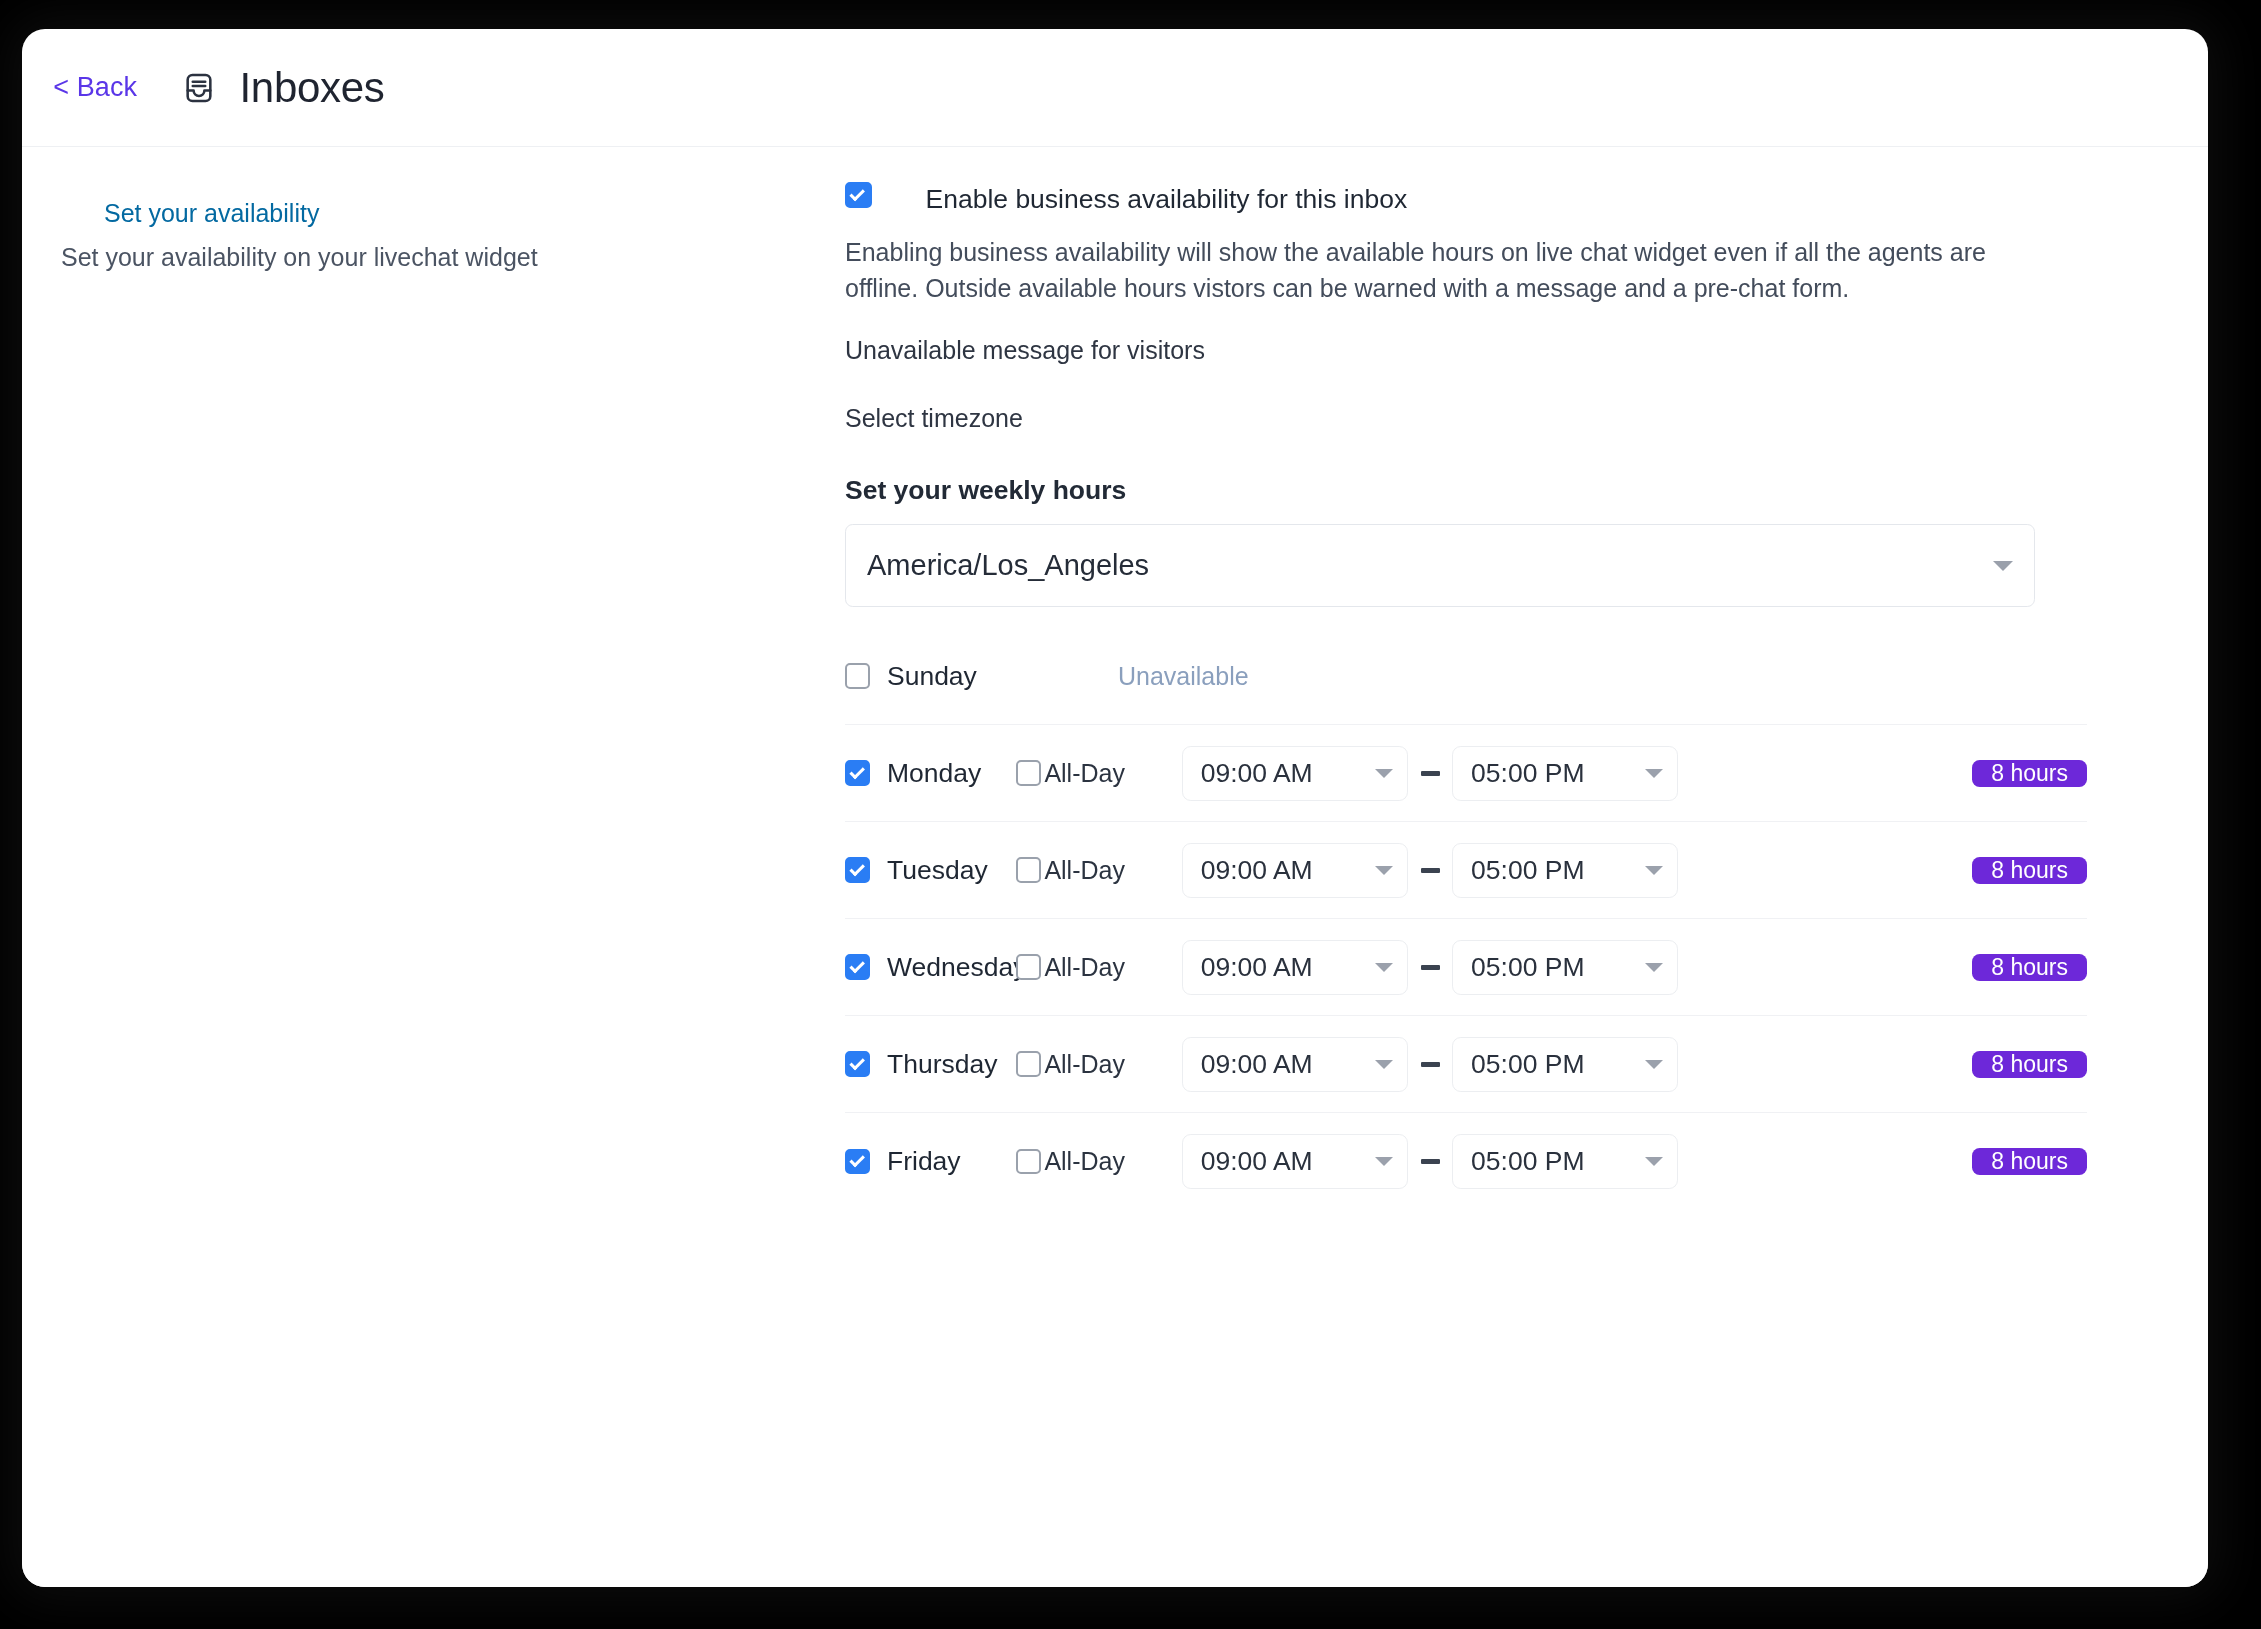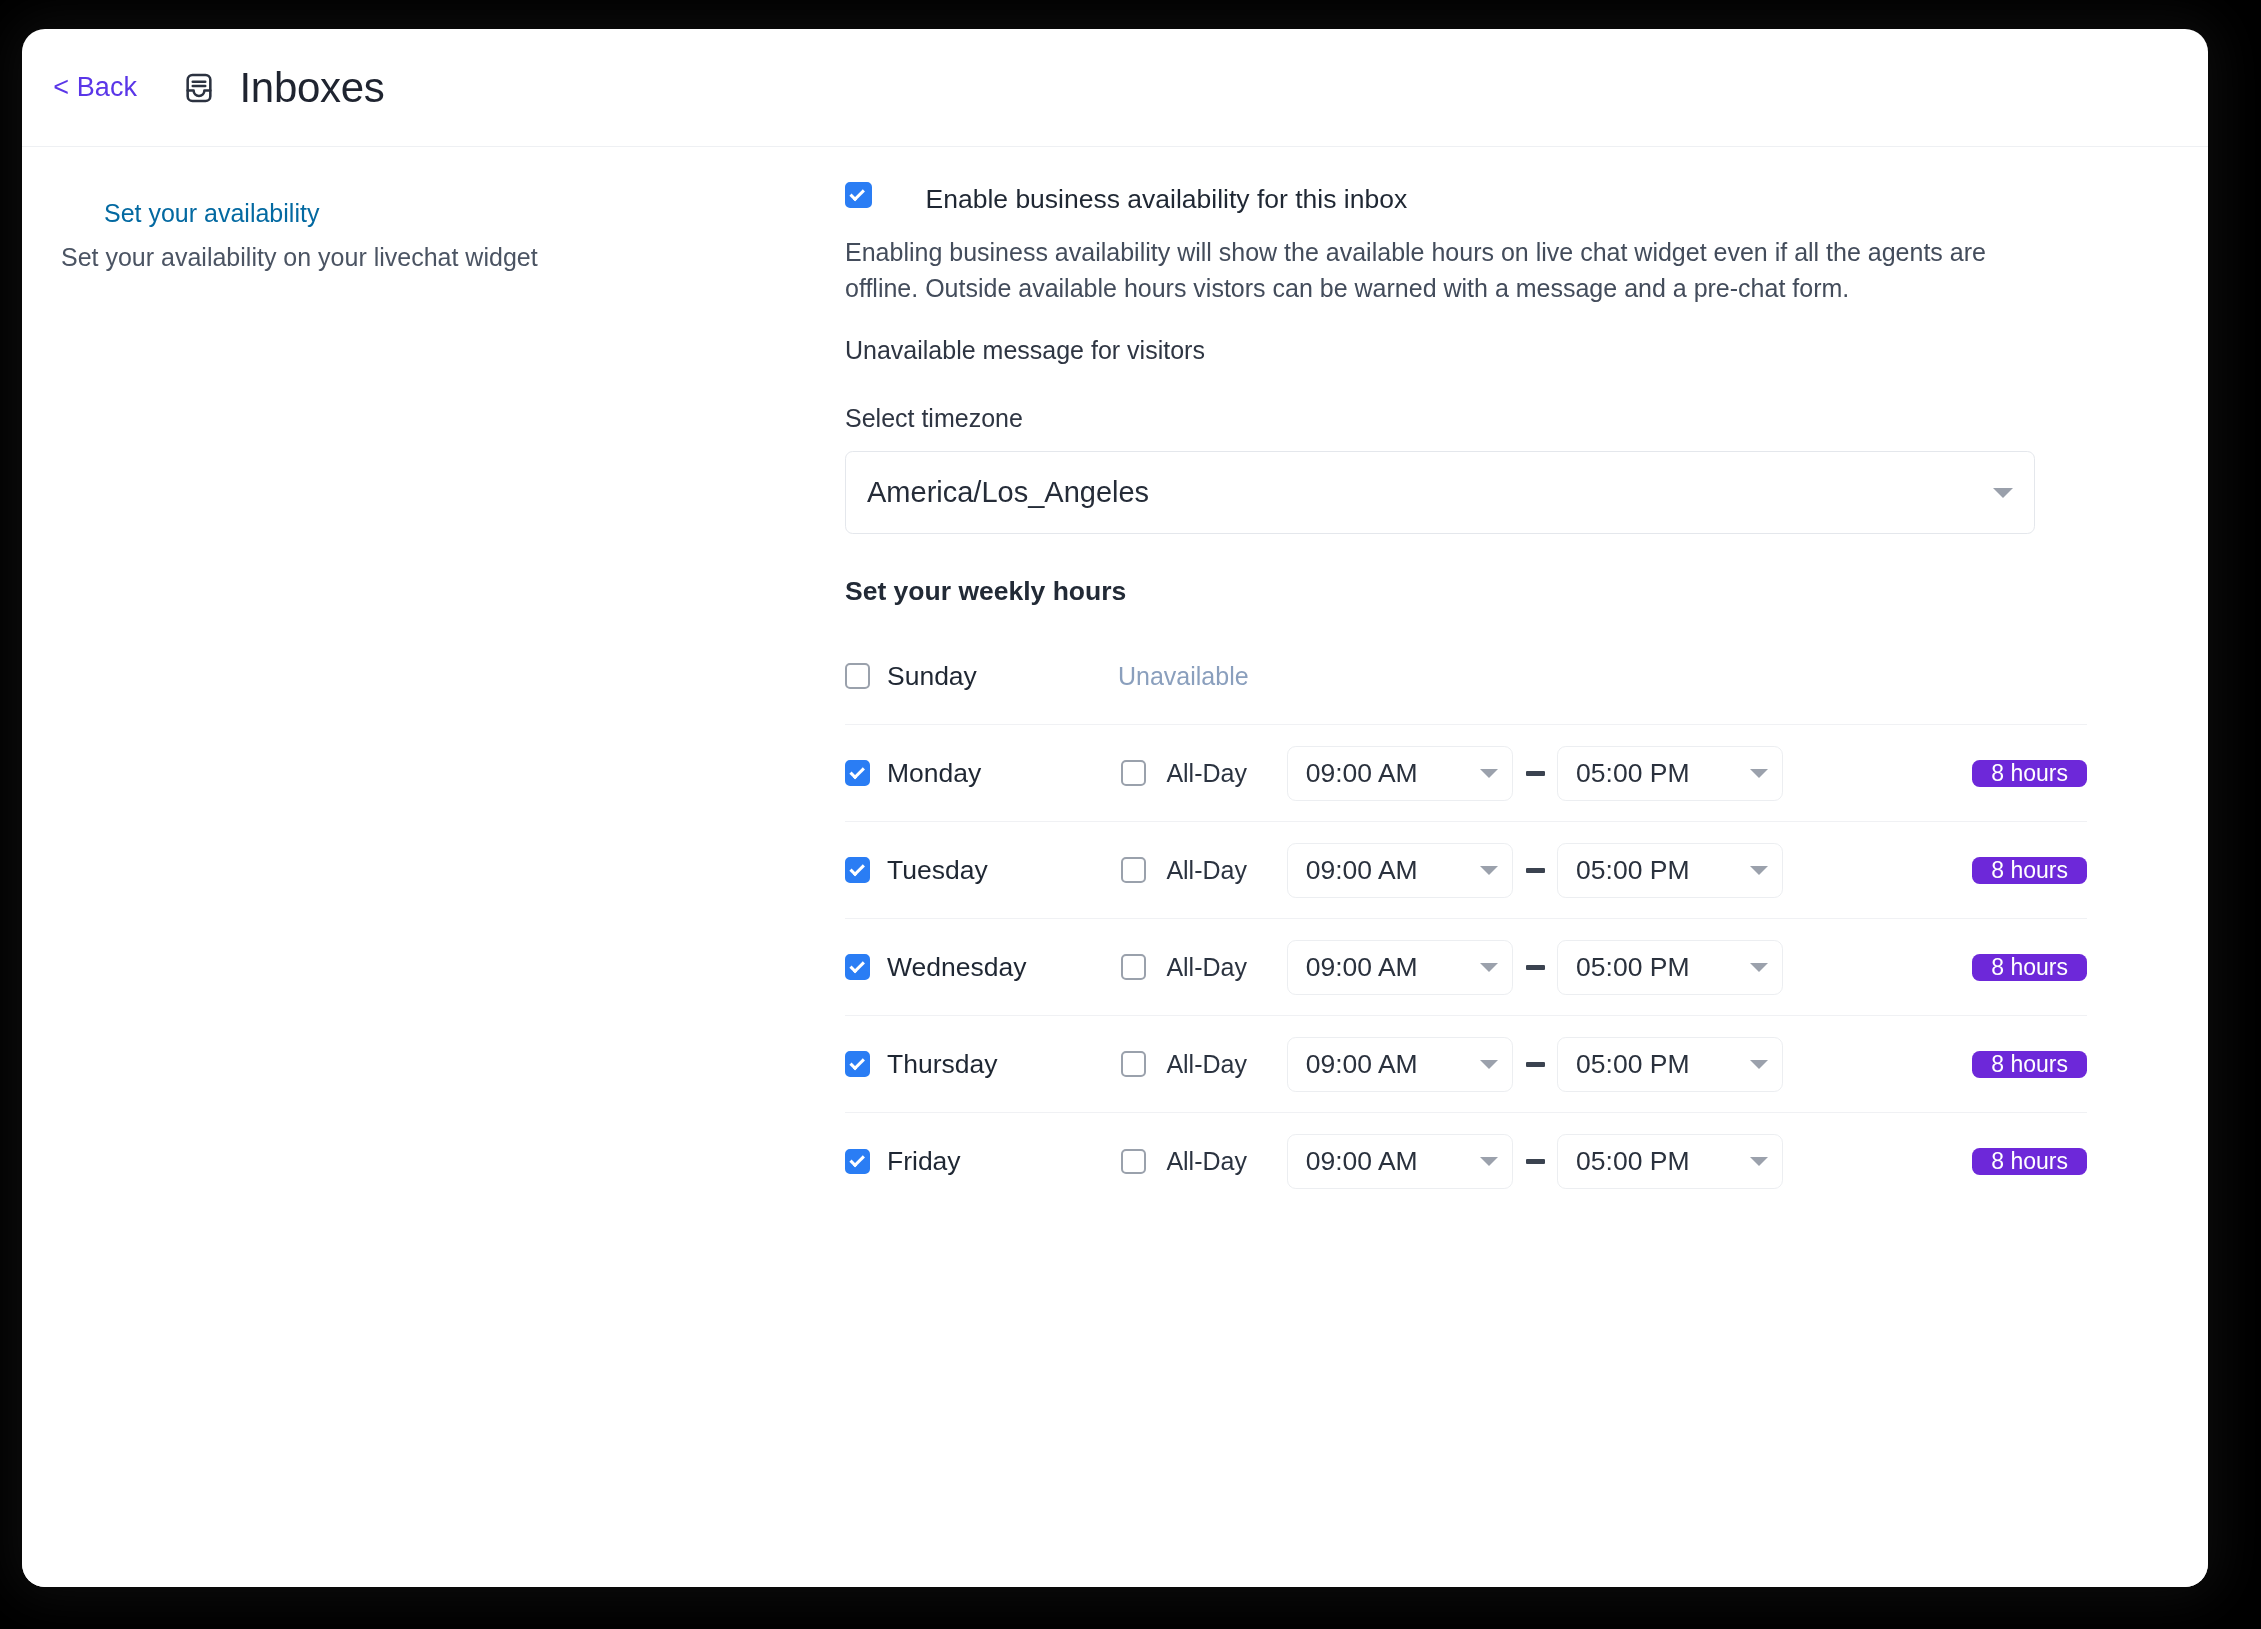--- a/index.html
+++ b/index.html
@@ -208,24 +208,23 @@
   }
   .unavailable-text {
     font-size: 25px;
     color: #8a9fbd;
     margin-left: 102px;
   }
 
   .allday-group {
     display: flex;
     align-items: center;
-    gap: 20px;
+    gap: 3px;
     width: 166px;
     flex: none;
-    margin-left: 105px;
   }
   .allday-label {
     font-size: 25px;
     color: #2b3340;
     white-space: nowrap;
   }
 
   .time-select {
     width: 226px;
     height: 55px;
@@ -352,26 +351,26 @@
           <span id="enable-label">Enable business availability for this inbox</span>
         </div>
 
         <div id="enable-desc">Enabling business availability will show the available hours on live chat widget even if all the agents are offline. Outside available hours vistors can be warned with a message and a pre-chat form.</div>
 
         <div class="field-label">Unavailable message for visitors</div>
 
 
         <div class="field-label" id="timezone-label">Select timezone</div>
 
+        <div id="weekly-heading">Set your weekly hours</div>
+
         <div id="timezone-select">
           <span id="timezone-value">America/Los_Angeles</span>
           <span class="caret"></span>
         </div>
-
-        <div id="weekly-heading">Set your weekly hours</div>
 
         <div id="days">
 
           <div class="day-row">
             <div class="day-left">
               <span class="cb unchecked"></span>
               <span class="day-name">Sunday</span>
             </div>
             <span class="unavailable-text">Unavailable</span>
           </div>

